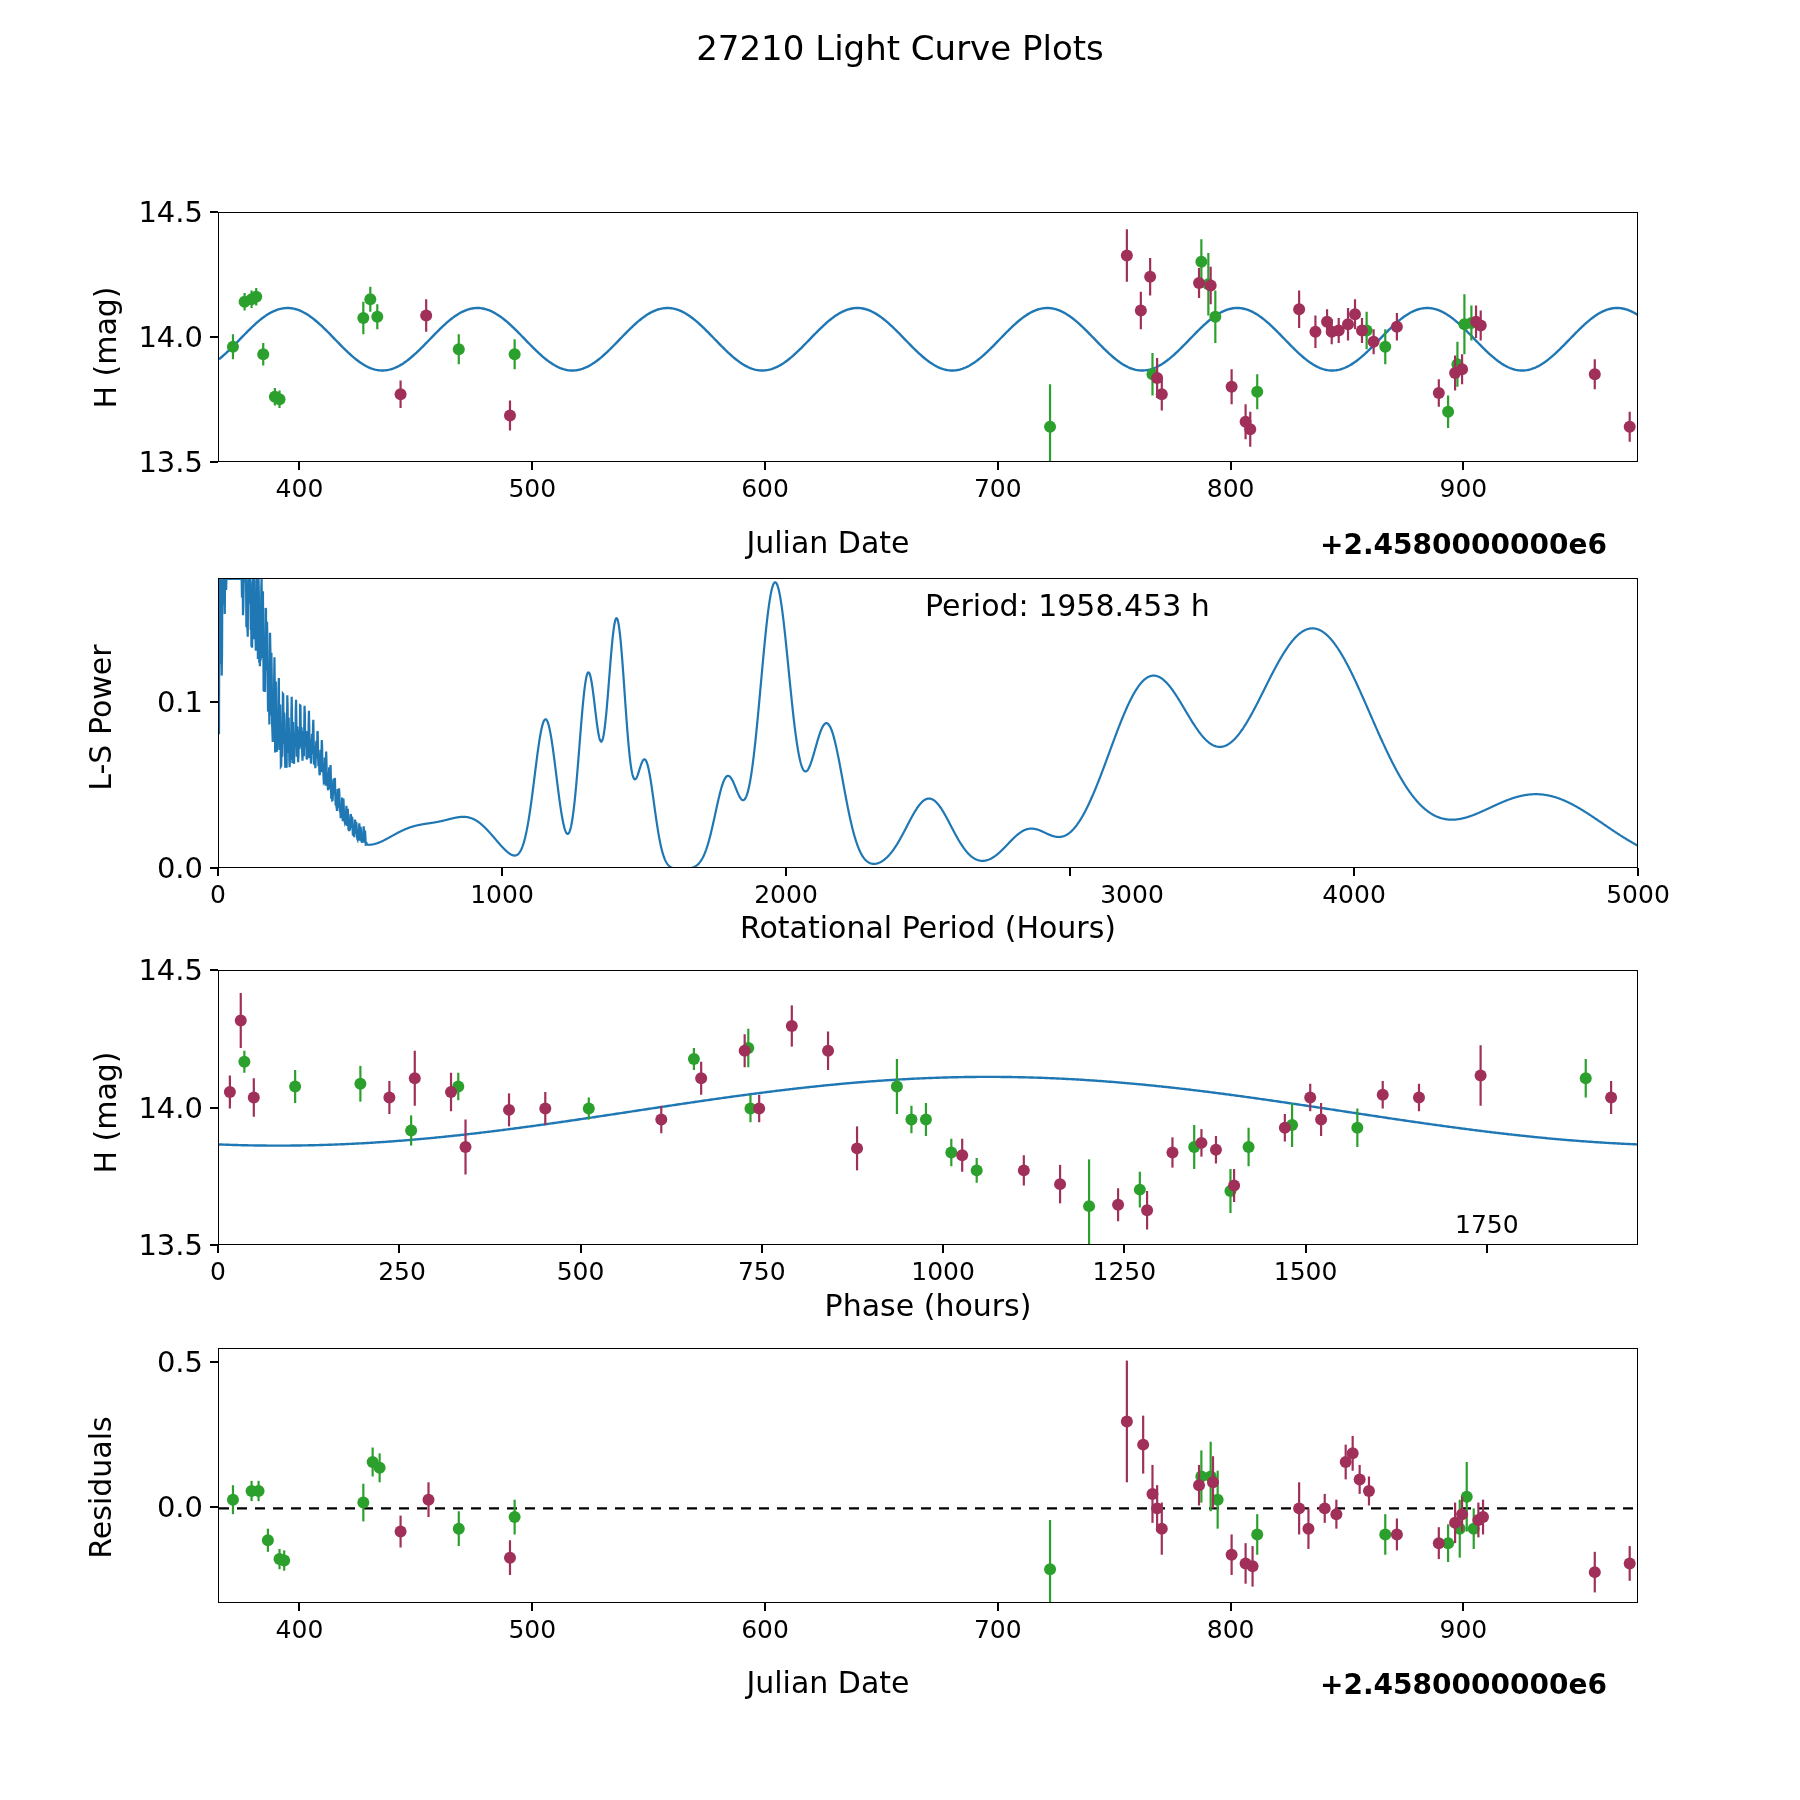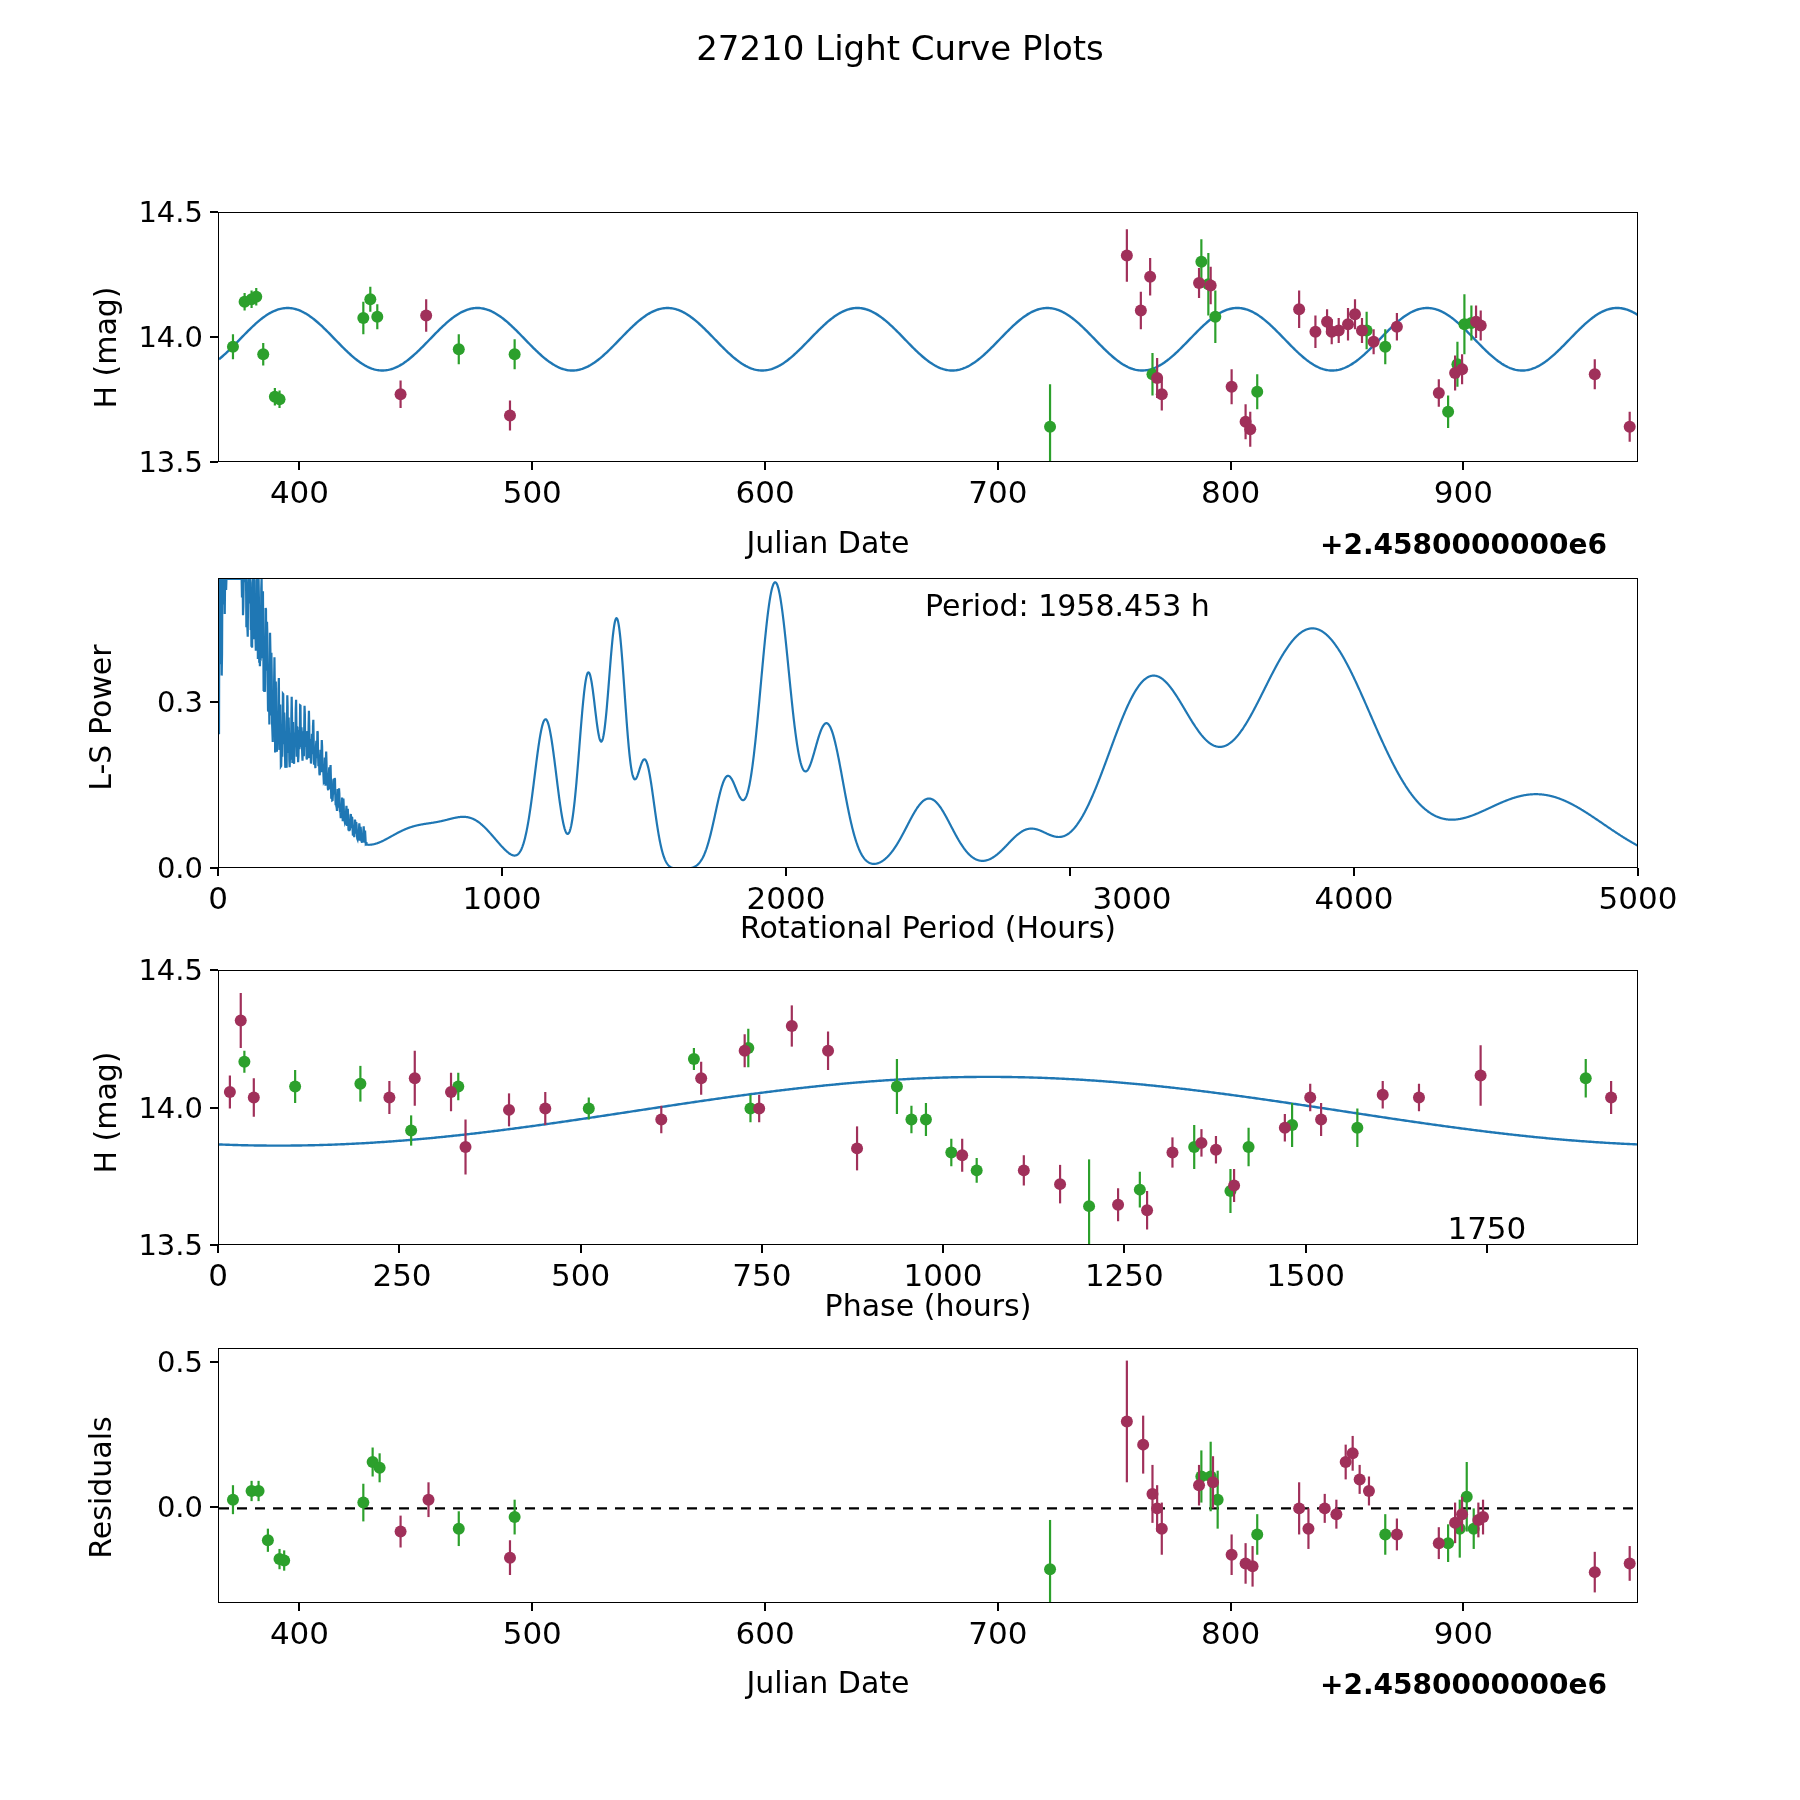--- a/index.html
+++ b/index.html
@@ -58,21 +58,21 @@
     white-space: nowrap;
   }
   .offset-label {
     position: absolute;
     font-size: 28px;
     white-space: nowrap;
     font-weight: bold;
   }
   .tick-label-x {
     position: absolute;
-    font-size: 31px;
+    font-size: 25px;
     text-align: right;
     white-space: nowrap;
     transform: translateX(-50%);
   }
   .tick-label-y {
     position: absolute;
     font-size: 29px;
     text-align: right;
     white-space: nowrap;
     transform: translateY(-50%);
@@ -256,21 +256,21 @@
       <div class="tick-label-x" style="left: 786px; top: 880px;">2000</div>
       <div class="tickmark" style="left: 1069px; top: 868px; width: 2px; height: 8px;"></div>
       <div class="tick-label-x" style="left: 1132px; top: 880px;">3000</div>
       <div class="tickmark" style="left: 1353px; top: 868px; width: 2px; height: 8px;"></div>
       <div class="tick-label-x" style="left: 1354px; top: 880px;">4000</div>
       <div class="tickmark" style="left: 1637px; top: 868px; width: 2px; height: 8px;"></div>
       <div class="tick-label-x" style="left: 1638px; top: 880px;">5000</div>
       <div class="tickmark" style="left: 210px; top: 867px; width: 8px; height: 2px;"></div>
       <div class="tick-label-y" style="left: 58px; width: 145px; top: 868px;">0.0</div>
       <div class="tickmark" style="left: 210px; top: 701.286px; width: 8px; height: 2px;"></div>
-      <div class="tick-label-y" style="left: 58px; width: 145px; top: 702.286px;">0.3</div>
+      <div class="tick-label-y" style="left: 58px; width: 145px; top: 702.286px;">0.1</div>
     </div>
 
   <div class="panel" style="left:218px; top:970px; width:1420px; height:275px;">
     <div class="axes-frame">
       <svg id="svg-phase" width="1420" height="275" viewBox="0 0 1420 275">
           <path d="M0.00,173.45 L1.42,173.51 L2.84,173.56 L4.26,173.62 L5.68,173.67 L7.10,173.72 L8.52,173.77 L9.94,173.81 L11.36,173.86 L12.78,173.90 L14.20,173.95 L15.62,173.99 L17.04,174.03 L18.46,174.07 L19.88,174.11 L21.30,174.14 L22.72,174.18 L24.14,174.21 L25.56,174.25 L26.98,174.28 L28.40,174.31 L29.82,174.34 L31.24,174.36 L32.66,174.39 L34.08,174.41 L35.50,174.44 L36.92,174.46 L38.34,174.48 L39.76,174.50 L41.18,174.52 L42.60,174.53 L44.02,174.55 L45.44,174.56 L46.86,174.57 L48.28,174.59 L49.70,174.59 L51.12,174.60 L52.54,174.61 L53.96,174.62 L55.38,174.62 L56.80,174.62 L58.22,174.62 L59.64,174.62 L61.06,174.62 L62.48,174.62 L63.90,174.62 L65.32,174.61 L66.74,174.61 L68.16,174.60 L69.58,174.59 L71.00,174.58 L72.42,174.57 L73.84,174.55 L75.26,174.54 L76.68,174.52 L78.10,174.50 L79.52,174.49 L80.94,174.47 L82.36,174.44 L83.78,174.42 L85.20,174.40 L86.62,174.37 L88.04,174.34 L89.46,174.32 L90.88,174.29 L92.30,174.26 L93.72,174.22 L95.14,174.19 L96.56,174.16 L97.98,174.12 L99.40,174.08 L100.82,174.04 L102.24,174.00 L103.66,173.96 L105.08,173.92 L106.50,173.87 L107.92,173.83 L109.34,173.78 L110.76,173.73 L112.18,173.68 L113.60,173.63 L115.02,173.58 L116.44,173.53 L117.86,173.47 L119.28,173.42 L120.70,173.36 L122.12,173.30 L123.54,173.24 L124.96,173.18 L126.38,173.12 L127.80,173.05 L129.22,172.99 L130.64,172.92 L132.06,172.85 L133.48,172.78 L134.90,172.71 L136.32,172.64 L137.74,172.57 L139.16,172.49 L140.58,172.42 L142.00,172.34 L143.42,172.26 L144.84,172.18 L146.26,172.10 L147.68,172.02 L149.10,171.94 L150.52,171.85 L151.94,171.77 L153.36,171.68 L154.78,171.59 L156.20,171.50 L157.62,171.41 L159.04,171.32 L160.46,171.23 L161.88,171.14 L163.30,171.04 L164.72,170.94 L166.14,170.85 L167.56,170.75 L168.98,170.65 L170.40,170.54 L171.82,170.44 L173.24,170.34 L174.66,170.23 L176.08,170.13 L177.50,170.02 L178.92,169.91 L180.34,169.80 L181.76,169.69 L183.18,169.58 L184.60,169.47 L186.02,169.35 L187.44,169.24 L188.86,169.12 L190.28,169.00 L191.70,168.88 L193.12,168.76 L194.54,168.64 L195.96,168.52 L197.38,168.39 L198.80,168.27 L200.22,168.14 L201.64,168.02 L203.06,167.89 L204.48,167.76 L205.90,167.63 L207.32,167.50 L208.74,167.37 L210.16,167.23 L211.58,167.10 L213.00,166.96 L214.42,166.83 L215.84,166.69 L217.26,166.55 L218.68,166.41 L220.10,166.27 L221.52,166.13 L222.94,165.99 L224.36,165.84 L225.78,165.70 L227.20,165.55 L228.62,165.41 L230.04,165.26 L231.46,165.11 L232.88,164.96 L234.30,164.81 L235.72,164.66 L237.14,164.51 L238.56,164.35 L239.98,164.20 L241.40,164.04 L242.82,163.89 L244.24,163.73 L245.66,163.57 L247.08,163.41 L248.50,163.25 L249.92,163.09 L251.34,162.93 L252.76,162.77 L254.18,162.60 L255.60,162.44 L257.02,162.27 L258.44,162.11 L259.86,161.94 L261.28,161.77 L262.70,161.60 L264.12,161.43 L265.54,161.26 L266.96,161.09 L268.38,160.92 L269.80,160.75 L271.22,160.57 L272.64,160.40 L274.06,160.22 L275.48,160.05 L276.90,159.87 L278.32,159.69 L279.74,159.51 L281.16,159.33 L282.58,159.15 L284.00,158.97 L285.42,158.79 L286.84,158.61 L288.26,158.43 L289.68,158.24 L291.10,158.06 L292.52,157.87 L293.94,157.69 L295.36,157.50 L296.78,157.31 L298.20,157.12 L299.62,156.94 L301.04,156.75 L302.46,156.56 L303.88,156.37 L305.30,156.18 L306.72,155.98 L308.14,155.79 L309.56,155.60 L310.98,155.41 L312.40,155.21 L313.82,155.02 L315.24,154.82 L316.66,154.63 L318.08,154.43 L319.50,154.23 L320.92,154.03 L322.34,153.84 L323.76,153.64 L325.18,153.44 L326.60,153.24 L328.02,153.04 L329.44,152.84 L330.86,152.64 L332.28,152.43 L333.70,152.23 L335.12,152.03 L336.54,151.83 L337.96,151.62 L339.38,151.42 L340.80,151.21 L342.22,151.01 L343.64,150.80 L345.06,150.60 L346.48,150.39 L347.90,150.19 L349.32,149.98 L350.74,149.77 L352.16,149.56 L353.58,149.36 L355.00,149.15 L356.42,148.94 L357.84,148.73 L359.26,148.52 L360.68,148.31 L362.10,148.10 L363.52,147.89 L364.94,147.68 L366.36,147.47 L367.78,147.26 L369.20,147.04 L370.62,146.83 L372.04,146.62 L373.46,146.41 L374.88,146.20 L376.30,145.98 L377.72,145.77 L379.14,145.56 L380.56,145.34 L381.98,145.13 L383.40,144.92 L384.82,144.70 L386.24,144.49 L387.66,144.27 L389.08,144.06 L390.50,143.84 L391.92,143.63 L393.34,143.41 L394.76,143.20 L396.18,142.98 L397.60,142.77 L399.02,142.55 L400.44,142.34 L401.86,142.12 L403.28,141.91 L404.70,141.69 L406.12,141.47 L407.54,141.26 L408.96,141.04 L410.38,140.83 L411.80,140.61 L413.22,140.39 L414.64,140.18 L416.06,139.96 L417.48,139.75 L418.90,139.53 L420.32,139.31 L421.74,139.10 L423.16,138.88 L424.58,138.67 L426.00,138.45 L427.42,138.24 L428.84,138.02 L430.26,137.80 L431.68,137.59 L433.10,137.37 L434.52,137.16 L435.94,136.94 L437.36,136.73 L438.78,136.51 L440.20,136.30 L441.62,136.08 L443.04,135.87 L444.46,135.66 L445.88,135.44 L447.30,135.23 L448.72,135.01 L450.14,134.80 L451.56,134.59 L452.98,134.38 L454.40,134.16 L455.82,133.95 L457.24,133.74 L458.66,133.53 L460.08,133.31 L461.50,133.10 L462.92,132.89 L464.34,132.68 L465.76,132.47 L467.18,132.26 L468.60,132.05 L470.02,131.84 L471.44,131.63 L472.86,131.42 L474.28,131.21 L475.70,131.01 L477.12,130.80 L478.54,130.59 L479.96,130.38 L481.38,130.18 L482.80,129.97 L484.22,129.76 L485.64,129.56 L487.06,129.35 L488.48,129.15 L489.90,128.95 L491.32,128.74 L492.74,128.54 L494.16,128.34 L495.58,128.13 L497.00,127.93 L498.42,127.73 L499.84,127.53 L501.26,127.33 L502.68,127.13 L504.10,126.93 L505.52,126.73 L506.94,126.53 L508.36,126.33 L509.78,126.14 L511.20,125.94 L512.62,125.74 L514.04,125.55 L515.46,125.35 L516.88,125.16 L518.30,124.97 L519.72,124.77 L521.14,124.58 L522.56,124.39 L523.98,124.20 L525.40,124.01 L526.82,123.82 L528.24,123.63 L529.66,123.44 L531.08,123.25 L532.50,123.06 L533.92,122.88 L535.34,122.69 L536.76,122.50 L538.18,122.32 L539.60,122.14 L541.02,121.95 L542.44,121.77 L543.86,121.59 L545.28,121.41 L546.70,121.23 L548.12,121.05 L549.54,120.87 L550.96,120.69 L552.38,120.51 L553.80,120.34 L555.22,120.16 L556.64,119.99 L558.06,119.81 L559.48,119.64 L560.90,119.47 L562.32,119.30 L563.74,119.12 L565.16,118.95 L566.58,118.79 L568.00,118.62 L569.42,118.45 L570.84,118.28 L572.26,118.12 L573.68,117.95 L575.10,117.79 L576.52,117.63 L577.94,117.46 L579.36,117.30 L580.78,117.14 L582.20,116.98 L583.62,116.82 L585.04,116.67 L586.46,116.51 L587.88,116.35 L589.30,116.20 L590.72,116.05 L592.14,115.89 L593.56,115.74 L594.98,115.59 L596.40,115.44 L597.82,115.29 L599.24,115.14 L600.66,115.00 L602.08,114.85 L603.50,114.70 L604.92,114.56 L606.34,114.42 L607.76,114.28 L609.18,114.13 L610.60,113.99 L612.02,113.86 L613.44,113.72 L614.86,113.58 L616.28,113.45 L617.70,113.31 L619.12,113.18 L620.54,113.04 L621.96,112.91 L623.38,112.78 L624.80,112.65 L626.22,112.52 L627.64,112.40 L629.06,112.27 L630.48,112.15 L631.90,112.02 L633.32,111.90 L634.74,111.78 L636.16,111.66 L637.58,111.54 L639.00,111.42 L640.42,111.30 L641.84,111.19 L643.26,111.07 L644.68,110.96 L646.10,110.85 L647.52,110.74 L648.94,110.63 L650.36,110.52 L651.78,110.41 L653.20,110.30 L654.62,110.20 L656.04,110.09 L657.46,109.99 L658.88,109.89 L660.30,109.79 L661.72,109.69 L663.14,109.59 L664.56,109.49 L665.98,109.40 L667.40,109.30 L668.82,109.21 L670.24,109.12 L671.66,109.03 L673.08,108.94 L674.50,108.85 L675.92,108.76 L677.34,108.67 L678.76,108.59 L680.18,108.51 L681.60,108.42 L683.02,108.34 L684.44,108.26 L685.86,108.18 L687.28,108.11 L688.70,108.03 L690.12,107.96 L691.54,107.88 L692.96,107.81 L694.38,107.74 L695.80,107.67 L697.22,107.60 L698.64,107.54 L700.06,107.47 L701.48,107.41 L702.90,107.34 L704.32,107.28 L705.74,107.22 L707.16,107.16 L708.58,107.10 L710.00,107.05 L711.42,106.99 L712.84,106.94 L714.26,106.88 L715.68,106.83 L717.10,106.78 L718.52,106.73 L719.94,106.69 L721.36,106.64 L722.78,106.60 L724.20,106.55 L725.62,106.51 L727.04,106.47 L728.46,106.43 L729.88,106.39 L731.30,106.36 L732.72,106.32 L734.14,106.29 L735.56,106.25 L736.98,106.22 L738.40,106.19 L739.82,106.16 L741.24,106.14 L742.66,106.11 L744.08,106.09 L745.50,106.06 L746.92,106.04 L748.34,106.02 L749.76,106.00 L751.18,105.98 L752.60,105.97 L754.02,105.95 L755.44,105.94 L756.86,105.93 L758.28,105.91 L759.70,105.91 L761.12,105.90 L762.54,105.89 L763.96,105.88 L765.38,105.88 L766.80,105.88 L768.22,105.88 L769.64,105.88 L771.06,105.88 L772.48,105.88 L773.90,105.88 L775.32,105.89 L776.74,105.89 L778.16,105.90 L779.58,105.91 L781.00,105.92 L782.42,105.93 L783.84,105.95 L785.26,105.96 L786.68,105.98 L788.10,106.00 L789.52,106.01 L790.94,106.03 L792.36,106.06 L793.78,106.08 L795.20,106.10 L796.62,106.13 L798.04,106.16 L799.46,106.18 L800.88,106.21 L802.30,106.24 L803.72,106.28 L805.14,106.31 L806.56,106.34 L807.98,106.38 L809.40,106.42 L810.82,106.46 L812.24,106.50 L813.66,106.54 L815.08,106.58 L816.50,106.63 L817.92,106.67 L819.34,106.72 L820.76,106.77 L822.18,106.82 L823.60,106.87 L825.02,106.92 L826.44,106.97 L827.86,107.03 L829.28,107.08 L830.70,107.14 L832.12,107.20 L833.54,107.26 L834.96,107.32 L836.38,107.38 L837.80,107.45 L839.22,107.51 L840.64,107.58 L842.06,107.65 L843.48,107.72 L844.90,107.79 L846.32,107.86 L847.74,107.93 L849.16,108.01 L850.58,108.08 L852.00,108.16 L853.42,108.24 L854.84,108.32 L856.26,108.40 L857.68,108.48 L859.10,108.56 L860.52,108.65 L861.94,108.73 L863.36,108.82 L864.78,108.91 L866.20,109.00 L867.62,109.09 L869.04,109.18 L870.46,109.27 L871.88,109.36 L873.30,109.46 L874.72,109.56 L876.14,109.65 L877.56,109.75 L878.98,109.85 L880.40,109.96 L881.82,110.06 L883.24,110.16 L884.66,110.27 L886.08,110.37 L887.50,110.48 L888.92,110.59 L890.34,110.70 L891.76,110.81 L893.18,110.92 L894.60,111.03 L896.02,111.15 L897.44,111.26 L898.86,111.38 L900.28,111.50 L901.70,111.62 L903.12,111.74 L904.54,111.86 L905.96,111.98 L907.38,112.11 L908.80,112.23 L910.22,112.36 L911.64,112.48 L913.06,112.61 L914.48,112.74 L915.90,112.87 L917.32,113.00 L918.74,113.13 L920.16,113.27 L921.58,113.40 L923.00,113.54 L924.42,113.67 L925.84,113.81 L927.26,113.95 L928.68,114.09 L930.10,114.23 L931.52,114.37 L932.94,114.51 L934.36,114.66 L935.78,114.80 L937.20,114.95 L938.62,115.09 L940.04,115.24 L941.46,115.39 L942.88,115.54 L944.30,115.69 L945.72,115.84 L947.14,115.99 L948.56,116.15 L949.98,116.30 L951.40,116.46 L952.82,116.61 L954.24,116.77 L955.66,116.93 L957.08,117.09 L958.50,117.25 L959.92,117.41 L961.34,117.57 L962.76,117.73 L964.18,117.90 L965.60,118.06 L967.02,118.23 L968.44,118.39 L969.86,118.56 L971.28,118.73 L972.70,118.90 L974.12,119.07 L975.54,119.24 L976.96,119.41 L978.38,119.58 L979.80,119.75 L981.22,119.93 L982.64,120.10 L984.06,120.28 L985.48,120.45 L986.90,120.63 L988.32,120.81 L989.74,120.99 L991.16,121.17 L992.58,121.35 L994.00,121.53 L995.42,121.71 L996.84,121.89 L998.26,122.07 L999.68,122.26 L1001.10,122.44 L1002.52,122.63 L1003.94,122.81 L1005.36,123.00 L1006.78,123.19 L1008.20,123.38 L1009.62,123.56 L1011.04,123.75 L1012.46,123.94 L1013.88,124.13 L1015.30,124.32 L1016.72,124.52 L1018.14,124.71 L1019.56,124.90 L1020.98,125.09 L1022.40,125.29 L1023.82,125.48 L1025.24,125.68 L1026.66,125.87 L1028.08,126.07 L1029.50,126.27 L1030.92,126.47 L1032.34,126.66 L1033.76,126.86 L1035.18,127.06 L1036.60,127.26 L1038.02,127.46 L1039.44,127.66 L1040.86,127.86 L1042.28,128.07 L1043.70,128.27 L1045.12,128.47 L1046.54,128.67 L1047.96,128.88 L1049.38,129.08 L1050.80,129.29 L1052.22,129.49 L1053.64,129.70 L1055.06,129.90 L1056.48,130.11 L1057.90,130.31 L1059.32,130.52 L1060.74,130.73 L1062.16,130.94 L1063.58,131.14 L1065.00,131.35 L1066.42,131.56 L1067.84,131.77 L1069.26,131.98 L1070.68,132.19 L1072.10,132.40 L1073.52,132.61 L1074.94,132.82 L1076.36,133.03 L1077.78,133.24 L1079.20,133.46 L1080.62,133.67 L1082.04,133.88 L1083.46,134.09 L1084.88,134.30 L1086.30,134.52 L1087.72,134.73 L1089.14,134.94 L1090.56,135.16 L1091.98,135.37 L1093.40,135.58 L1094.82,135.80 L1096.24,136.01 L1097.66,136.23 L1099.08,136.44 L1100.50,136.66 L1101.92,136.87 L1103.34,137.09 L1104.76,137.30 L1106.18,137.52 L1107.60,137.73 L1109.02,137.95 L1110.44,138.16 L1111.86,138.38 L1113.28,138.59 L1114.70,138.81 L1116.12,139.03 L1117.54,139.24 L1118.96,139.46 L1120.38,139.67 L1121.80,139.89 L1123.22,140.11 L1124.64,140.32 L1126.06,140.54 L1127.48,140.75 L1128.90,140.97 L1130.32,141.19 L1131.74,141.40 L1133.16,141.62 L1134.58,141.83 L1136.00,142.05 L1137.42,142.26 L1138.84,142.48 L1140.26,142.70 L1141.68,142.91 L1143.10,143.13 L1144.52,143.34 L1145.94,143.56 L1147.36,143.77 L1148.78,143.99 L1150.20,144.20 L1151.62,144.42 L1153.04,144.63 L1154.46,144.84 L1155.88,145.06 L1157.30,145.27 L1158.72,145.49 L1160.14,145.70 L1161.56,145.91 L1162.98,146.12 L1164.40,146.34 L1165.82,146.55 L1167.24,146.76 L1168.66,146.97 L1170.08,147.19 L1171.50,147.40 L1172.92,147.61 L1174.34,147.82 L1175.76,148.03 L1177.18,148.24 L1178.60,148.45 L1180.02,148.66 L1181.44,148.87 L1182.86,149.08 L1184.28,149.29 L1185.70,149.49 L1187.12,149.70 L1188.54,149.91 L1189.96,150.12 L1191.38,150.32 L1192.80,150.53 L1194.22,150.74 L1195.64,150.94 L1197.06,151.15 L1198.48,151.35 L1199.90,151.55 L1201.32,151.76 L1202.74,151.96 L1204.16,152.16 L1205.58,152.37 L1207.00,152.57 L1208.42,152.77 L1209.84,152.97 L1211.26,153.17 L1212.68,153.37 L1214.10,153.57 L1215.52,153.77 L1216.94,153.97 L1218.36,154.17 L1219.78,154.36 L1221.20,154.56 L1222.62,154.76 L1224.04,154.95 L1225.46,155.15 L1226.88,155.34 L1228.30,155.53 L1229.72,155.73 L1231.14,155.92 L1232.56,156.11 L1233.98,156.30 L1235.40,156.49 L1236.82,156.68 L1238.24,156.87 L1239.66,157.06 L1241.08,157.25 L1242.50,157.44 L1243.92,157.62 L1245.34,157.81 L1246.76,158.00 L1248.18,158.18 L1249.60,158.36 L1251.02,158.55 L1252.44,158.73 L1253.86,158.91 L1255.28,159.09 L1256.70,159.27 L1258.12,159.45 L1259.54,159.63 L1260.96,159.81 L1262.38,159.99 L1263.80,160.16 L1265.22,160.34 L1266.64,160.51 L1268.06,160.69 L1269.48,160.86 L1270.90,161.03 L1272.32,161.20 L1273.74,161.38 L1275.16,161.55 L1276.58,161.71 L1278.00,161.88 L1279.42,162.05 L1280.84,162.22 L1282.26,162.38 L1283.68,162.55 L1285.10,162.71 L1286.52,162.87 L1287.94,163.04 L1289.36,163.20 L1290.78,163.36 L1292.20,163.52 L1293.62,163.68 L1295.04,163.83 L1296.46,163.99 L1297.88,164.15 L1299.30,164.30 L1300.72,164.45 L1302.14,164.61 L1303.56,164.76 L1304.98,164.91 L1306.40,165.06 L1307.82,165.21 L1309.24,165.36 L1310.66,165.50 L1312.08,165.65 L1313.50,165.80 L1314.92,165.94 L1316.34,166.08 L1317.76,166.22 L1319.18,166.37 L1320.60,166.51 L1322.02,166.64 L1323.44,166.78 L1324.86,166.92 L1326.28,167.05 L1327.70,167.19 L1329.12,167.32 L1330.54,167.46 L1331.96,167.59 L1333.38,167.72 L1334.80,167.85 L1336.22,167.98 L1337.64,168.10 L1339.06,168.23 L1340.48,168.35 L1341.90,168.48 L1343.32,168.60 L1344.74,168.72 L1346.16,168.84 L1347.58,168.96 L1349.00,169.08 L1350.42,169.20 L1351.84,169.31 L1353.26,169.43 L1354.68,169.54 L1356.10,169.65 L1357.52,169.76 L1358.94,169.87 L1360.36,169.98 L1361.78,170.09 L1363.20,170.20 L1364.62,170.30 L1366.04,170.41 L1367.46,170.51 L1368.88,170.61 L1370.30,170.71 L1371.72,170.81 L1373.14,170.91 L1374.56,171.01 L1375.98,171.10 L1377.40,171.20 L1378.82,171.29 L1380.24,171.38 L1381.66,171.47 L1383.08,171.56 L1384.50,171.65 L1385.92,171.74 L1387.34,171.83 L1388.76,171.91 L1390.18,171.99 L1391.60,172.08 L1393.02,172.16 L1394.44,172.24 L1395.86,172.32 L1397.28,172.39 L1398.70,172.47 L1400.12,172.54 L1401.54,172.62 L1402.96,172.69 L1404.38,172.76 L1405.80,172.83 L1407.22,172.90 L1408.64,172.96 L1410.06,173.03 L1411.48,173.09 L1412.90,173.16 L1414.32,173.22 L1415.74,173.28 L1417.16,173.34 L1418.58,173.40 L1420.00,173.45" fill="none" stroke="#1f77b4" stroke-width="2.4"></path>
           <g>
             <line x1="25.377172697021578" y1="79.75000000000026" x2="25.377172697021578" y2="101.74999999999977" stroke="#2ca02c" stroke-width="2.2"></line>
             <circle cx="25.377172697021578" cy="90.75000000000003" r="6" fill="#2ca02c"></circle>
             <line x1="76.13151809106473" y1="98.99999999999983" x2="76.13151809106473" y2="132.0000000000001" stroke="#2ca02c" stroke-width="2.2"></line>

